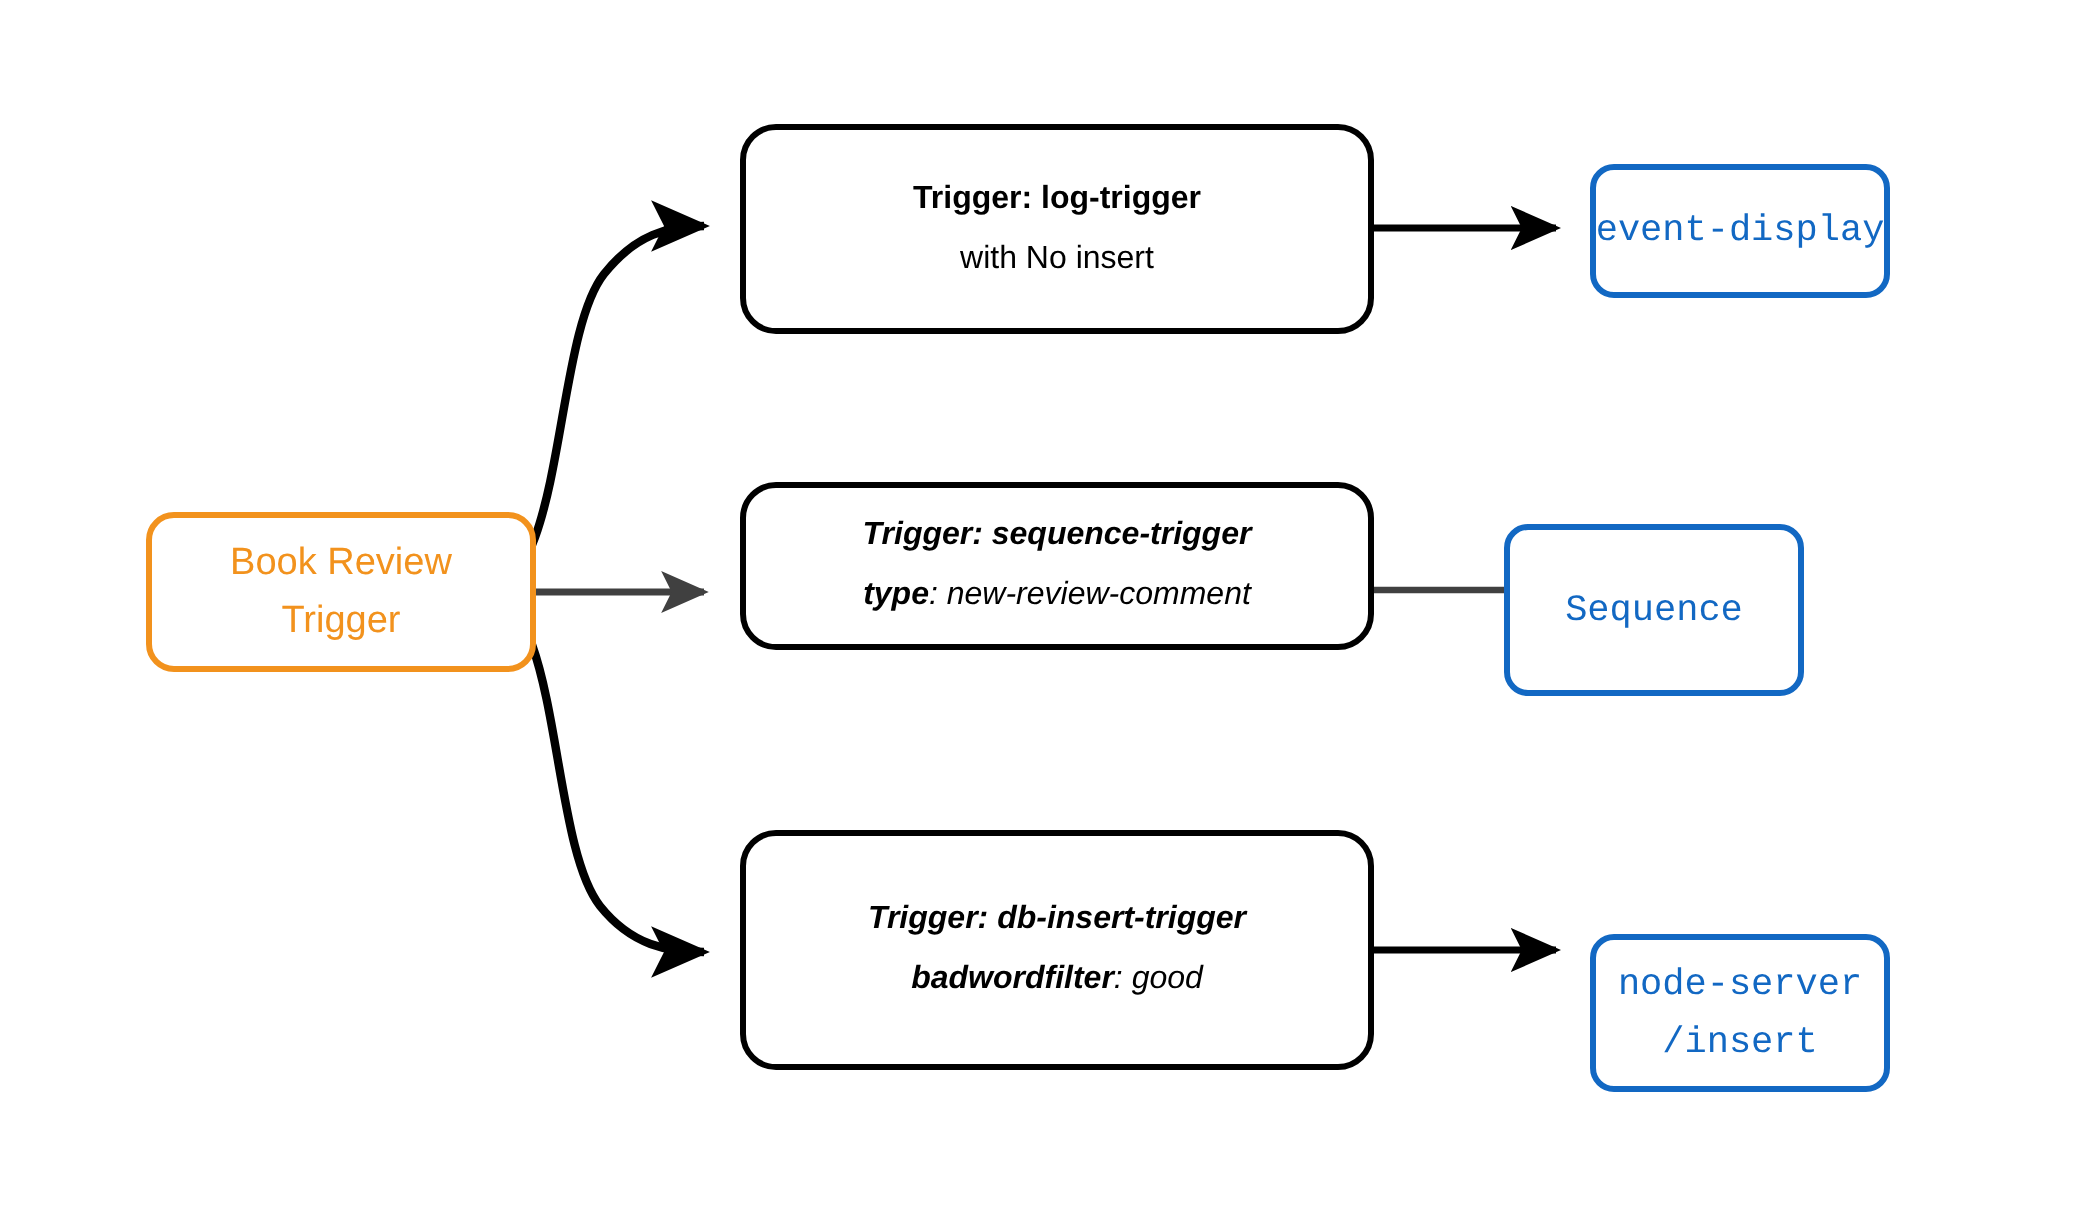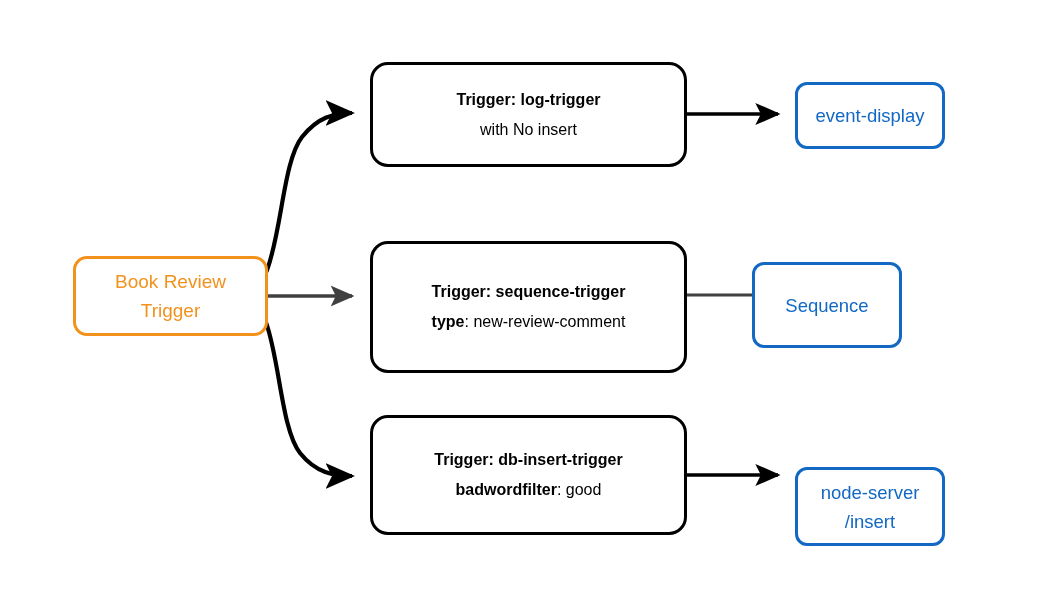--- a/index.html
+++ b/index.html
@@ -48,20 +48,21 @@
     color: #000000;
     font-size: 16px;
     line-height: 30px;
   }
   .node-service {
     border: 3px solid #1268c3;
     border-radius: 12px;
     color: #1268c3;
     font-size: 18.5px;
     line-height: 29px;
+    font-family: Liberation Mono, monospace;
   }
   .ln {
     display: block;
     white-space: nowrap;
   }
   .b {
     font-weight: bold;
   }
 </style>
 </head>
@@ -99,30 +100,30 @@
 
   <div class="node node-trigger" style="left:370px; top:62px; width:317px; height:105px;">
     <span class="ln">
       <span class="b">Trigger: log-trigger</span><span></span>
     </span>
     <span class="ln">
       <span class="b"></span><span>with No insert</span>
     </span>
   </div>
 
-  <div class="node node-trigger" style="left:370px; top:241px; width:317px; height:132px;">
+  <div class="node node-trigger" style="left:370px; top:241px; width:317px; height:84px;font-style:italic;">
     <span class="ln">
       <span class="b">Trigger: sequence-trigger</span><span></span>
     </span>
     <span class="ln">
       <span class="b">type</span><span>: new-review-comment</span>
     </span>
   </div>
 
-  <div class="node node-trigger" style="left:370px; top:415px; width:317px; height:120px;">
+  <div class="node node-trigger" style="left:370px; top:415px; width:317px; height:120px;font-style:italic;">
     <span class="ln">
       <span class="b">Trigger: db-insert-trigger</span><span></span>
     </span>
     <span class="ln">
       <span class="b">badwordfilter</span><span>: good</span>
     </span>
   </div>
 
   <div class="node node-service" style="left:795px; top:82px; width:150px; height:67px;">
     <span class="ln">event-display</span>

